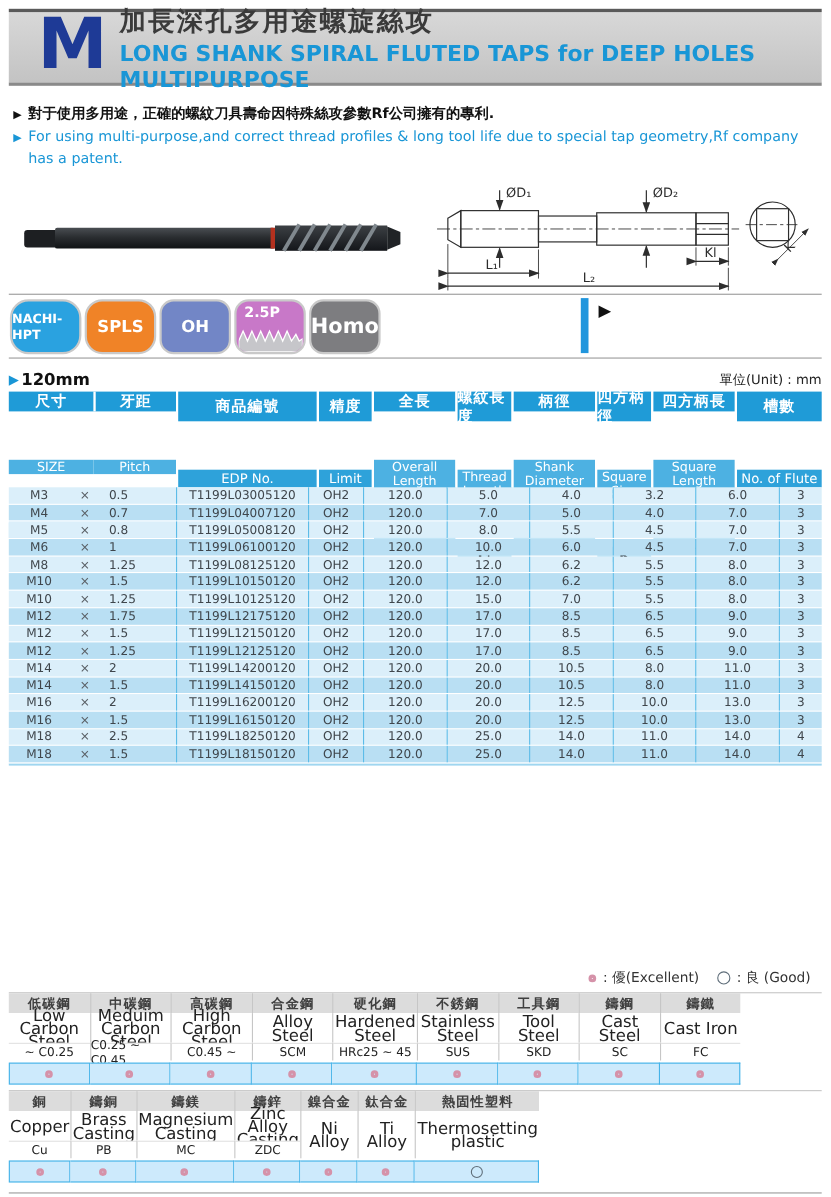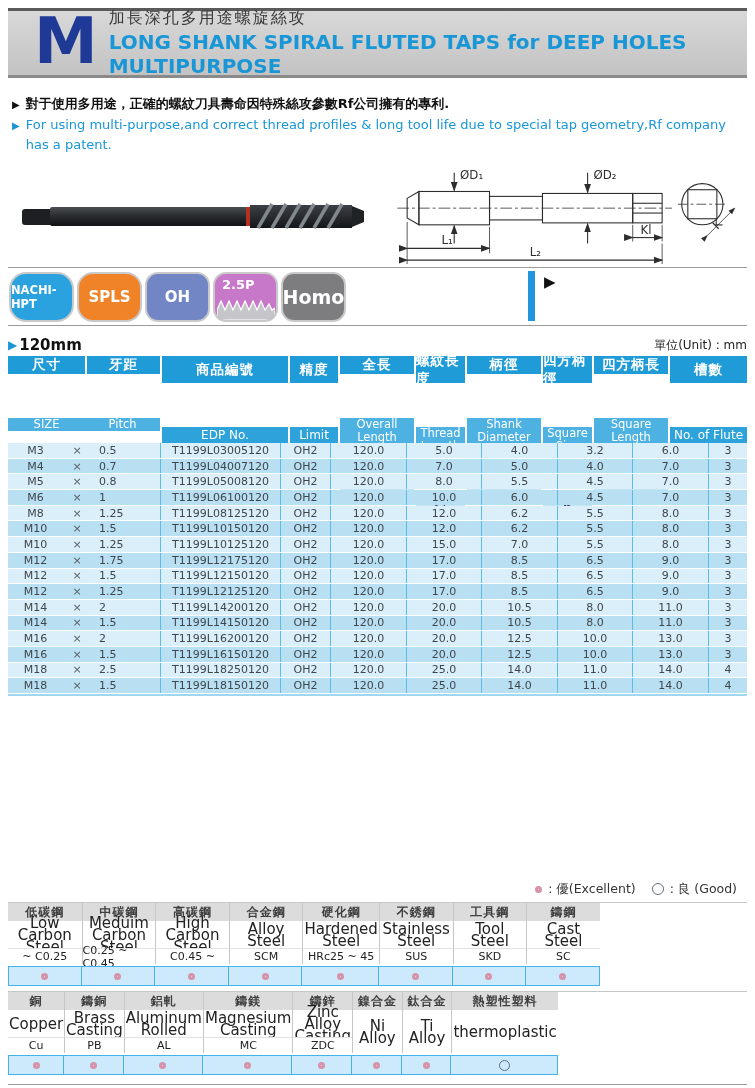--- a/index.html
+++ b/index.html
@@ -5,21 +5,21 @@
   * { margin:0; padding:0; box-sizing:border-box; }
   body { background:#fff; font-family:"DejaVu Sans","Liberation Sans",sans-serif; }
   .page { position:relative; width:755px; height:1088px; background:#fff; overflow:hidden; padding:0 8px; }
 
   
   .title-bar { margin-top:8px; height:70px; background:linear-gradient(#d8d8d8,#c3c3c3);
     border-top:3px solid #5a5a5a; border-bottom:3px solid #8a8a8a;
     display:flex; align-items:center; }
   .big-m { color:#1e3a96; font-size:64px; font-weight:bold; line-height:0.85; margin:0 14px 4px 26px; letter-spacing:-3px; }
   .titles { display:flex; flex-direction:column; }
-  .title-cn { color:#3a3a3a; font-size:16px; font-weight:normal; letter-spacing:2px; }
+  .title-cn { color:#3a3a3a; font-size:24px; font-weight:bold; letter-spacing:2px; }
   .title-en { color:#1996d6; font-size:20px; font-weight:bold; margin-top:1px; letter-spacing:0; }
 
   
   .notes { margin-top:16px; padding-left:4px; }
   .note { font-size:13px; line-height:20px; display:flex; align-items:baseline; gap:6px; }
   .note .arr { font-size:10px; }
   .note-cn { color:#111; font-weight:bold; }
   .note-en { color:#1996d6; }
   .note-en .arr { color:#1996d6; }
   .note-cn .arr { color:#111; }
@@ -607,47 +607,47 @@
         </div>
       </div>
       <div class="mat-col">
         <div class="mat-cn">鑄鋼</div>
         <div class="mat-en">Cast Steel</div>
         <div class="mat-code">SC</div>
         <div class="mat-rating">
           <span class="ring pink"></span>
         </div>
       </div>
+      <div class="mat-col">
+        <div class="mat-cn">鑄鐵</div>
+        <div class="mat-en">Cast Iron</div>
+        <div class="mat-code">FC</div>
+        <div class="mat-rating">
+          <span class="ring pink"></span>
+        </div>
+      </div>
     </div>
   <div class="mat-table mat-nonferrous">
       <div class="mat-col">
         <div class="mat-cn">銅</div>
         <div class="mat-en">Copper</div>
         <div class="mat-code">Cu</div>
         <div class="mat-rating">
           <span class="ring pink"></span>
         </div>
       </div>
       <div class="mat-col">
         <div class="mat-cn">鑄銅</div>
         <div class="mat-en">Brass Casting</div>
         <div class="mat-code">PB</div>
         <div class="mat-rating">
           <span class="ring pink"></span>
         </div>
       </div>
       <div class="mat-col">
-        <div class="mat-cn">鋁軋</div>
-        <div class="mat-en">Aluminum Rolled</div>
-        <div class="mat-code">AL</div>
-        <div class="mat-rating">
-          <span class="ring pink"></span>
-        </div>
-      </div>
-      <div class="mat-col">
         <div class="mat-cn">鑄鎂</div>
         <div class="mat-en">Magnesium Casting</div>
         <div class="mat-code">MC</div>
         <div class="mat-rating">
           <span class="ring pink"></span>
         </div>
       </div>
       <div class="mat-col">
         <div class="mat-cn">鑄鋅</div>
         <div class="mat-en">Zinc Alloy Casting</div>
@@ -664,22 +664,22 @@
         </div>
       </div>
       <div class="mat-col">
         <div class="mat-cn">鈦合金</div>
         <div class="mat-en tall">Ti Alloy</div>
         <div class="mat-rating">
           <span class="ring pink"></span>
         </div>
       </div>
       <div class="mat-col">
-        <div class="mat-cn">熱塑性塑料</div>
-        <div class="mat-en tall">thermoplastic</div>
+        <div class="mat-cn">熱固性塑料</div>
+        <div class="mat-en tall">Thermosetting plastic</div>
         <div class="mat-rating">
           <span class="ring gray"></span>
         </div>
       </div>
     </div>
 
   <div class="footer-rule"></div>
   <div class="page-number">· 047</div>
 
 </div>

